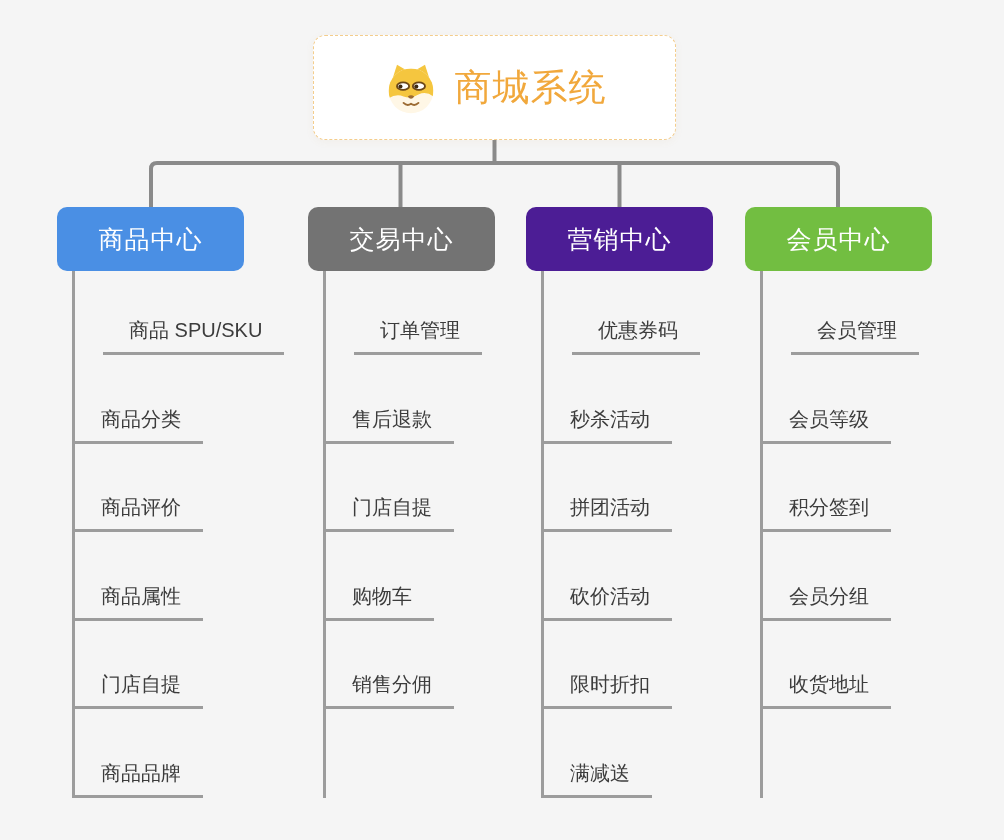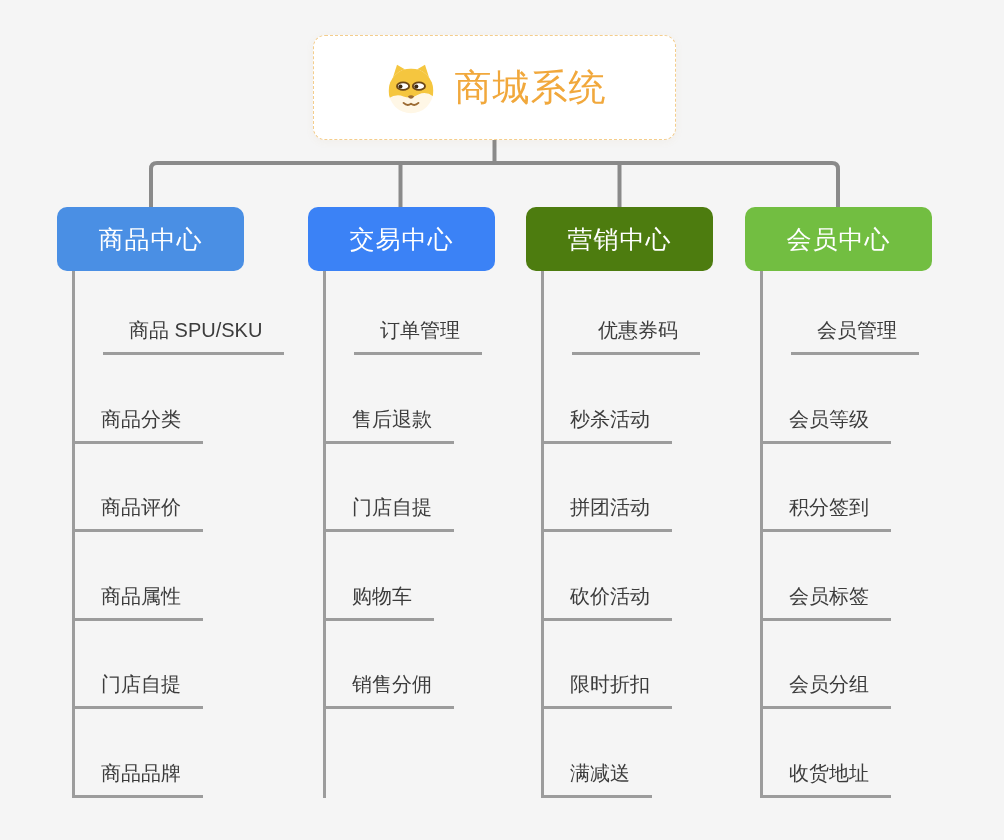--- a/index.html
+++ b/index.html
@@ -121,21 +121,21 @@
       <div class="item">
           <span class="item-label">门店自提</span>
         </div>
       <div class="item">
           <span class="item-label">商品品牌</span>
         </div>
     </div>
   </div>
 
   <div class="column col-1">
-    <div class="branch-header" style="background-color: #3b82f6;">
+    <div class="branch-header" style="background-color: #737373;">
       <span>交易中心</span>
     </div>
     <div class="items">
       <div class="item">
           <span class="item-label">订单管理</span>
         </div>
       <div class="item">
           <span class="item-label">售后退款</span>
         </div>
       <div class="item">
@@ -144,21 +144,21 @@
       <div class="item">
           <span class="item-label">购物车</span>
         </div>
       <div class="item">
           <span class="item-label">销售分佣</span>
         </div>
     </div>
   </div>
 
   <div class="column col-2">
-    <div class="branch-header" style="background-color: #4d7c0f;">
+    <div class="branch-header" style="background-color: #4c1d95;">
       <span>营销中心</span>
     </div>
     <div class="items">
       <div class="item">
           <span class="item-label">优惠券码</span>
         </div>
       <div class="item">
           <span class="item-label">秒杀活动</span>
         </div>
       <div class="item">
@@ -184,23 +184,20 @@
       <div class="item">
           <span class="item-label">会员管理</span>
         </div>
       <div class="item">
           <span class="item-label">会员等级</span>
         </div>
       <div class="item">
           <span class="item-label">积分签到</span>
         </div>
       <div class="item">
-          <span class="item-label">会员标签</span>
-        </div>
-      <div class="item">
           <span class="item-label">会员分组</span>
         </div>
       <div class="item">
           <span class="item-label">收货地址</span>
         </div>
     </div>
   </div>
 
 </div>
 

